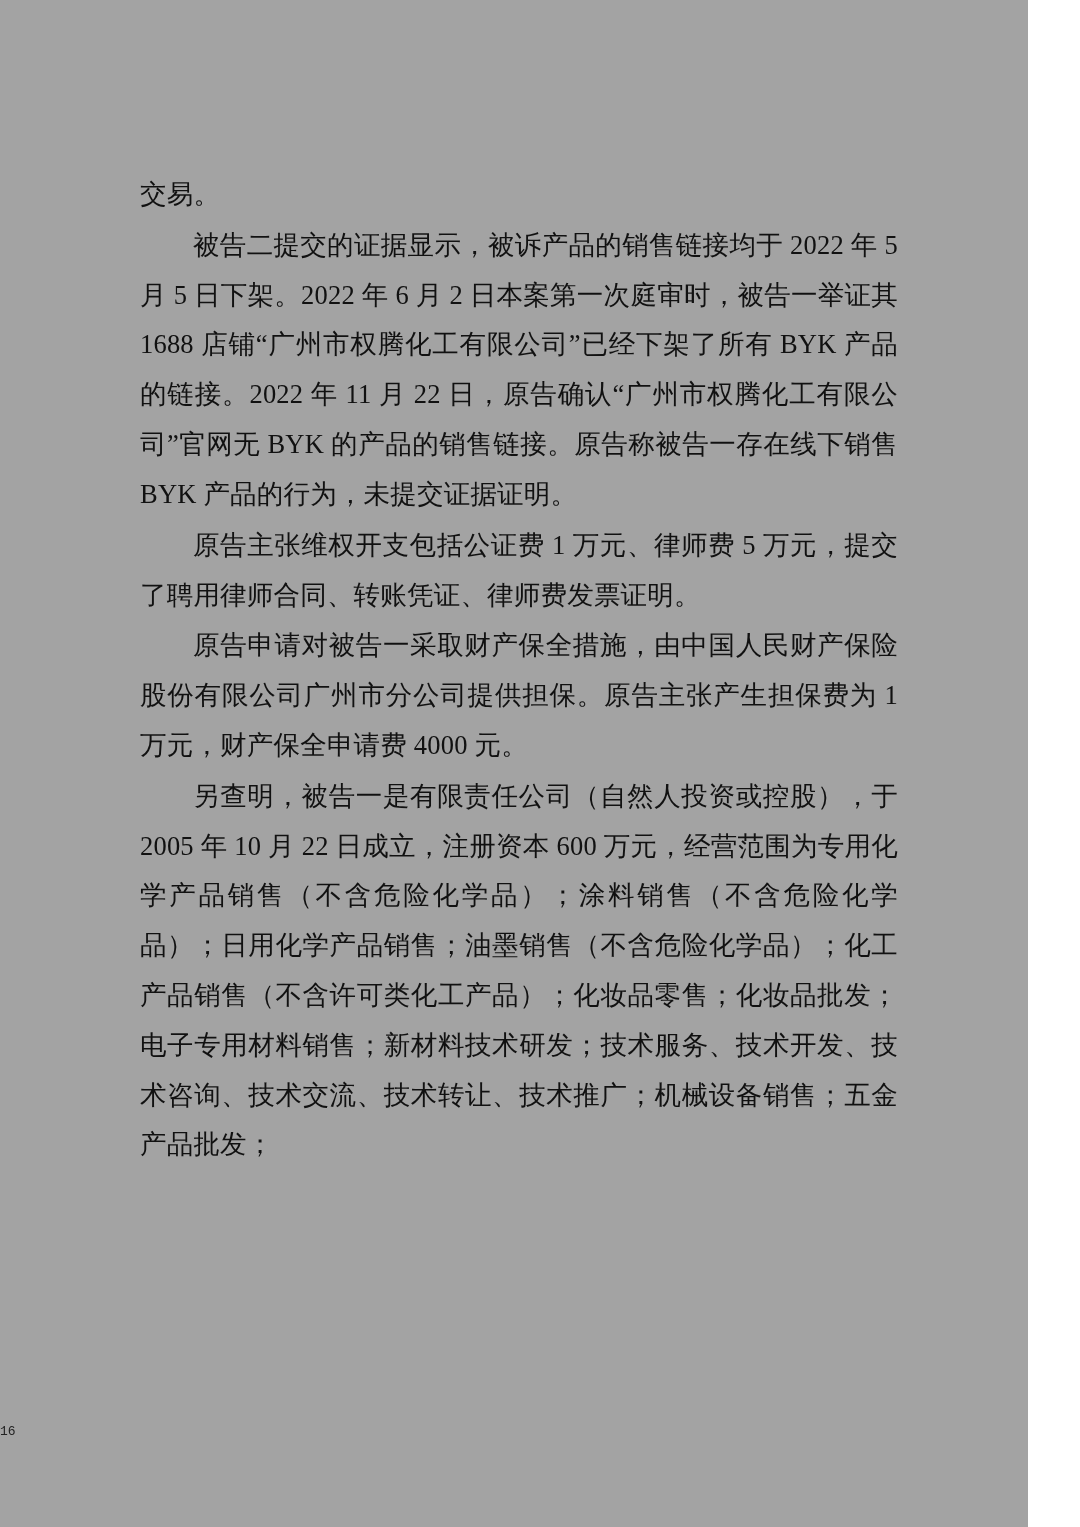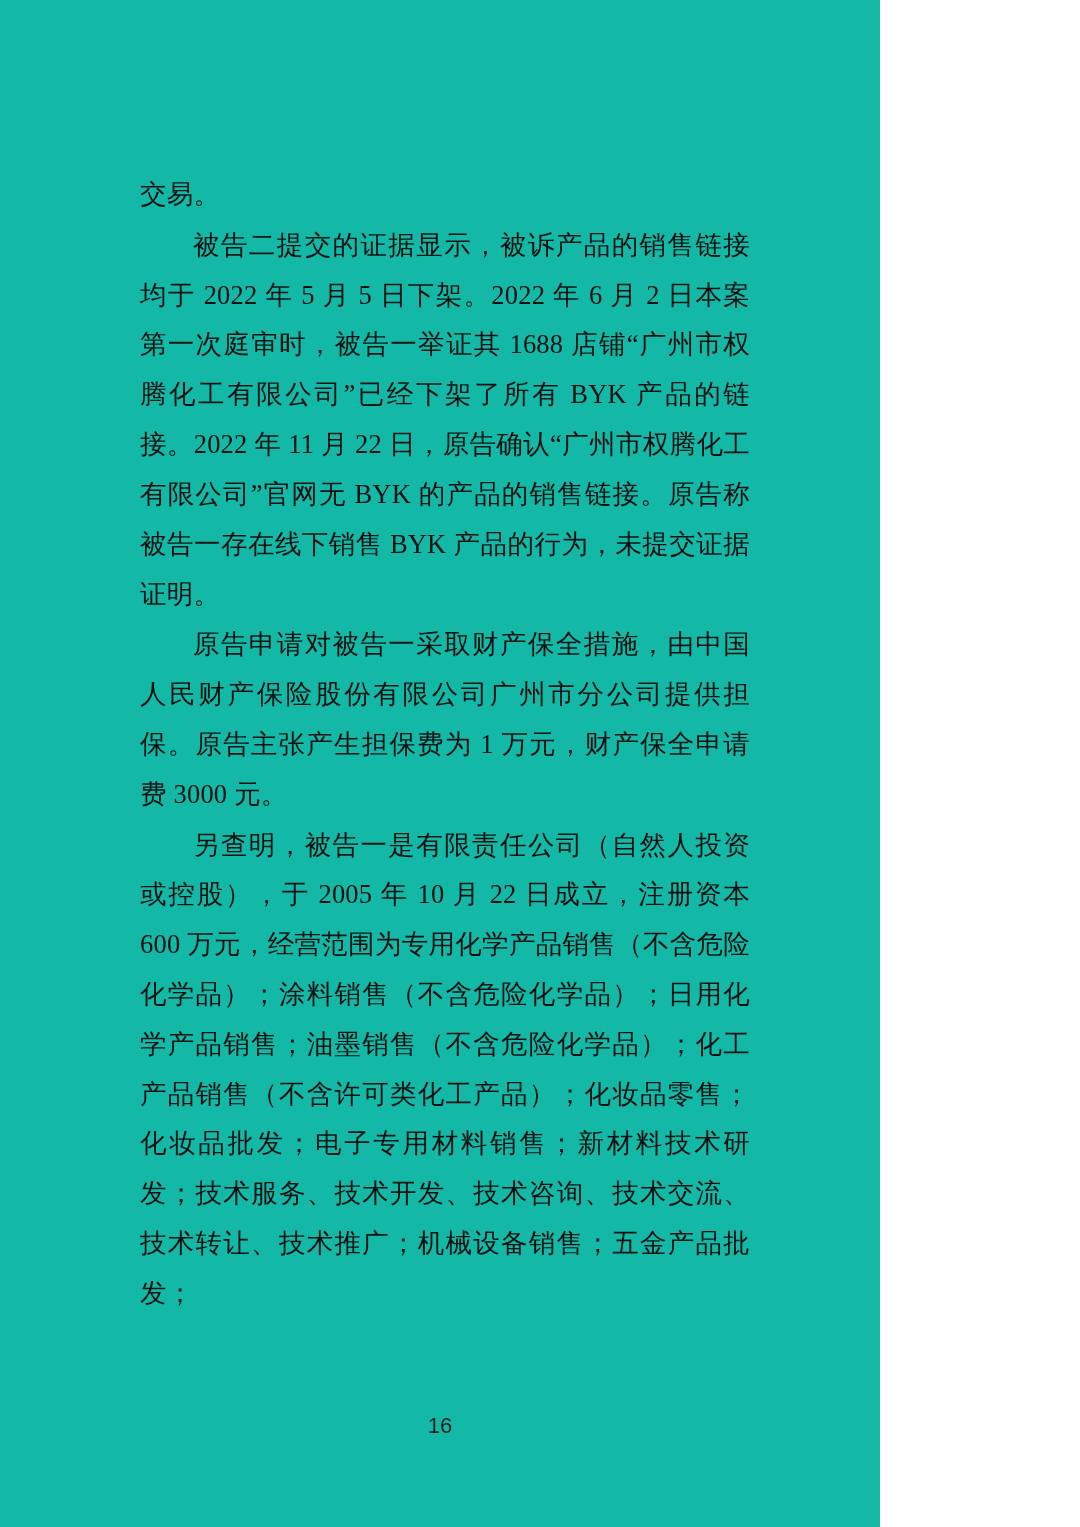--- a/index.html
+++ b/index.html
@@ -10,25 +10,25 @@
   body {
     width: 1080px;
     height: 1527px;
     font-family: "Liberation Serif", "DejaVu Serif", serif;
     color: #1a1a1a;
     position: relative;
     overflow: hidden;
   }
   .page {
     box-sizing: border-box;
-    width: 880px;
+    width: 1028px;
     height: 1527px;
     padding: 170px 130px 51px 140px;
     position: relative;
-    background: #14b8a6;
+    background: #a3a3a3;
   }
   .doc-body {
     font-size: 26.5px;
     line-height: 1.88;
     text-align: justify;
     text-justify: inter-ideograph;
     letter-spacing: 0.2px;
     color: #111111;
   }
   .para {
@@ -36,30 +36,30 @@
     text-indent: 2em;
   }
   .para.no-indent {
     text-indent: 0;
   }
   .page-number {
     position: absolute;
     left: 0;
     right: 0;
     bottom: 88px;
-    text-align: center;
-    font-size: 22px;
+    font-size: 13px;
     color: #222222;
-    font-family: Liberation Sans, sans-serif;
+    font-family: Liberation Mono, monospace;
   }
 </style>
 </head>
 <body>
 
 <div class="page">
   <div class="doc-body">
     <p class="para no-indent">交易。</p>
     <p class="para">被告二提交的证据显示，被诉产品的销售链接均于 2022 年 5 月 5 日下架。2022 年 6 月 2 日本案第一次庭审时，被告一举证其 1688 店铺“广州市权腾化工有限公司”已经下架了所有 BYK 产品的链接。2022 年 11 月 22 日，原告确认“广州市权腾化工有限公司”官网无 BYK 的产品的销售链接。原告称被告一存在线下销售 BYK 产品的行为，未提交证据证明。</p>
-    <p class="para">原告申请对被告一采取财产保全措施，由中国人民财产保险股份有限公司广州市分公司提供担保。原告主张产生担保费为 1 万元，财产保全申请费 3000 元。</p>
+    <p class="para">原告主张维权开支包括公证费 1 万元、律师费 5 万元，提交了聘用律师合同、转账凭证、律师费发票证明。</p>
+    <p class="para">原告申请对被告一采取财产保全措施，由中国人民财产保险股份有限公司广州市分公司提供担保。原告主张产生担保费为 1 万元，财产保全申请费 4000 元。</p>
     <p class="para">另查明，被告一是有限责任公司（自然人投资或控股），于 2005 年 10 月 22 日成立，注册资本 600 万元，经营范围为专用化学产品销售（不含危险化学品）；涂料销售（不含危险化学品）；日用化学产品销售；油墨销售（不含危险化学品）；化工产品销售（不含许可类化工产品）；化妆品零售；化妆品批发；电子专用材料销售；新材料技术研发；技术服务、技术开发、技术咨询、技术交流、技术转让、技术推广；机械设备销售；五金产品批发；</p>
   </div>
   <div class="page-number">16</div>
 </div>
 
 </body></html>

